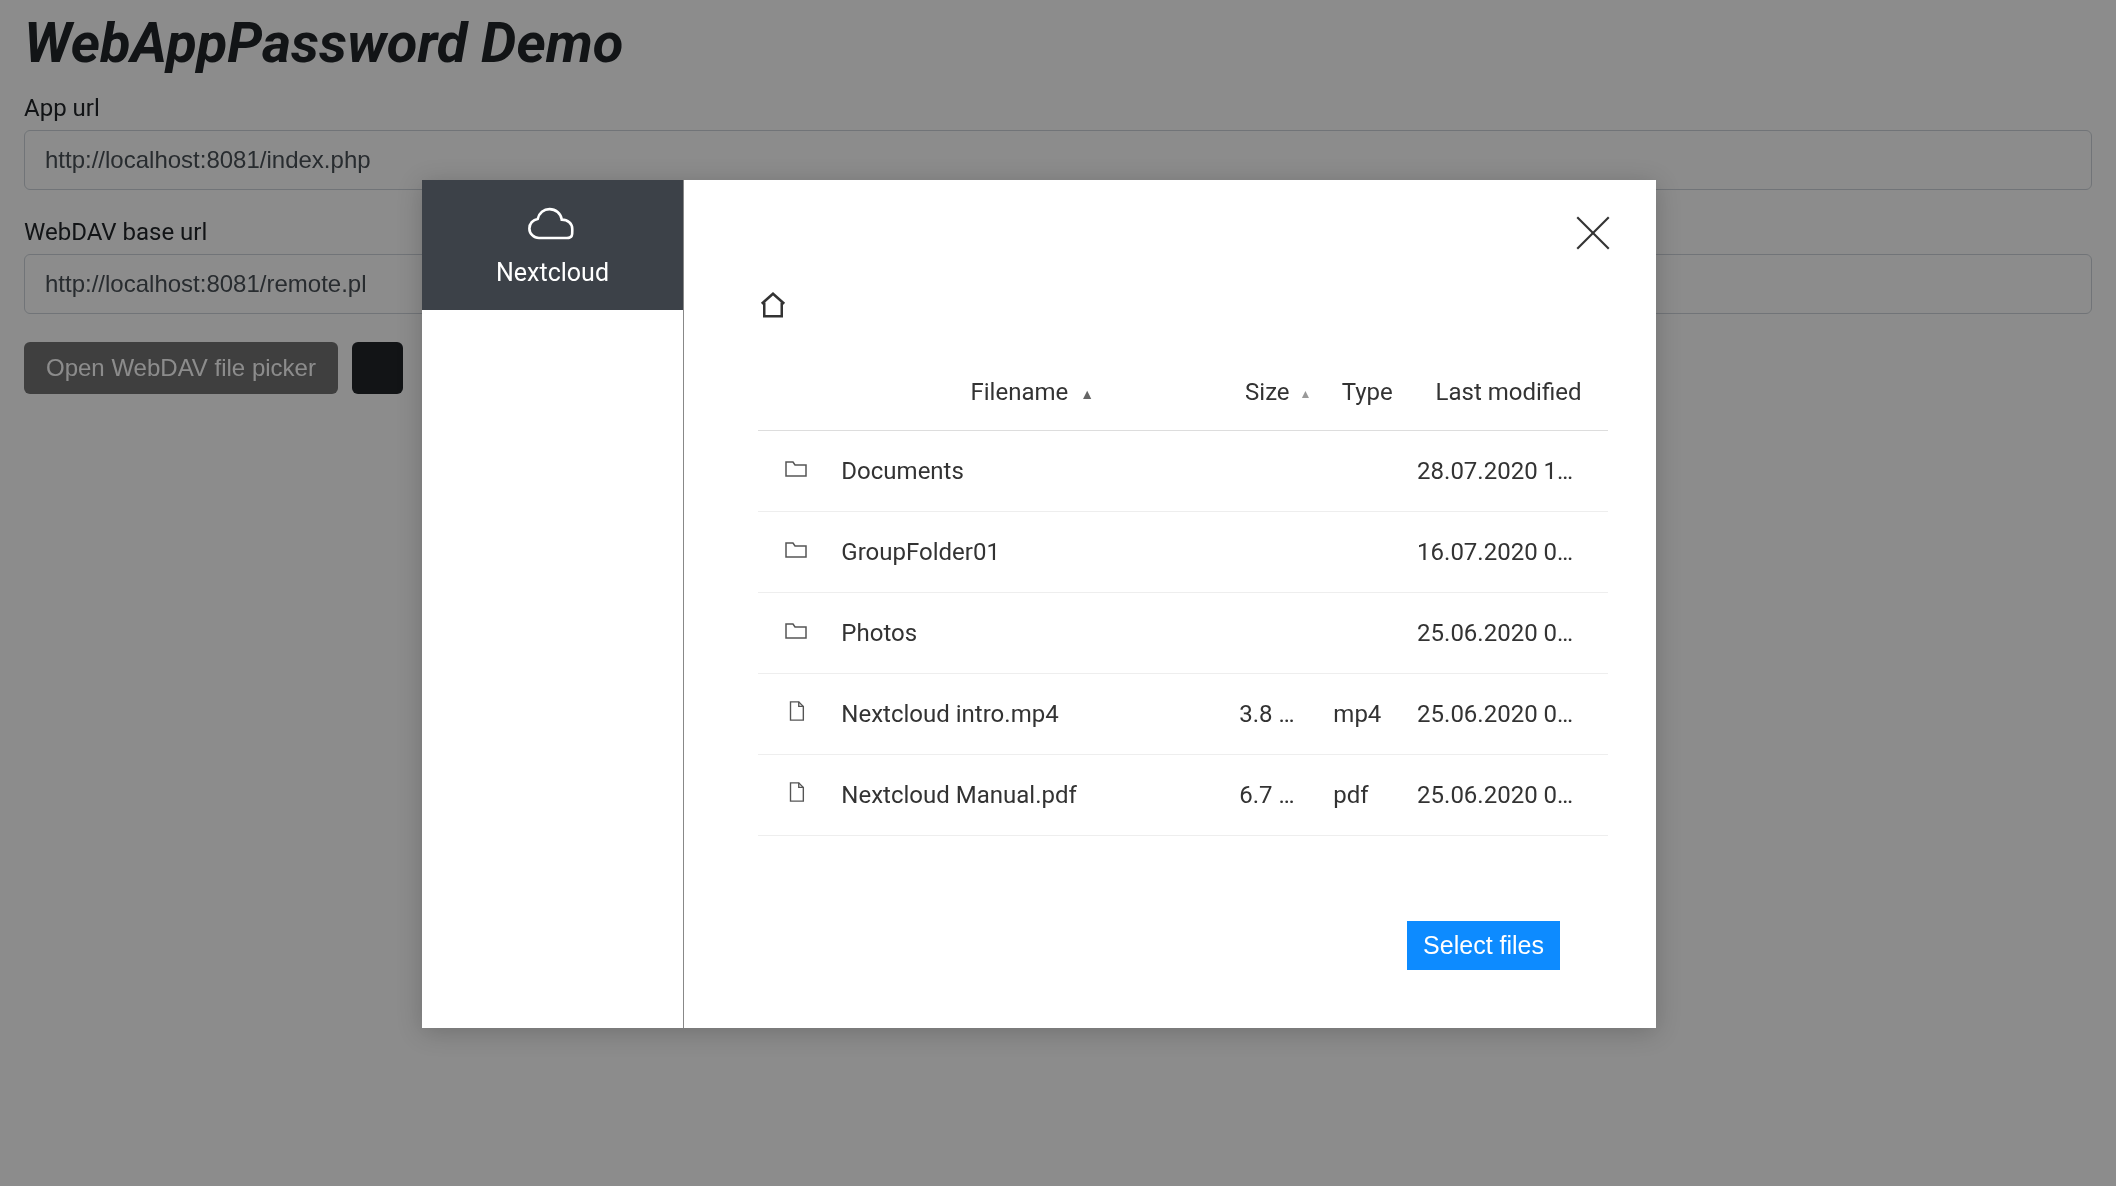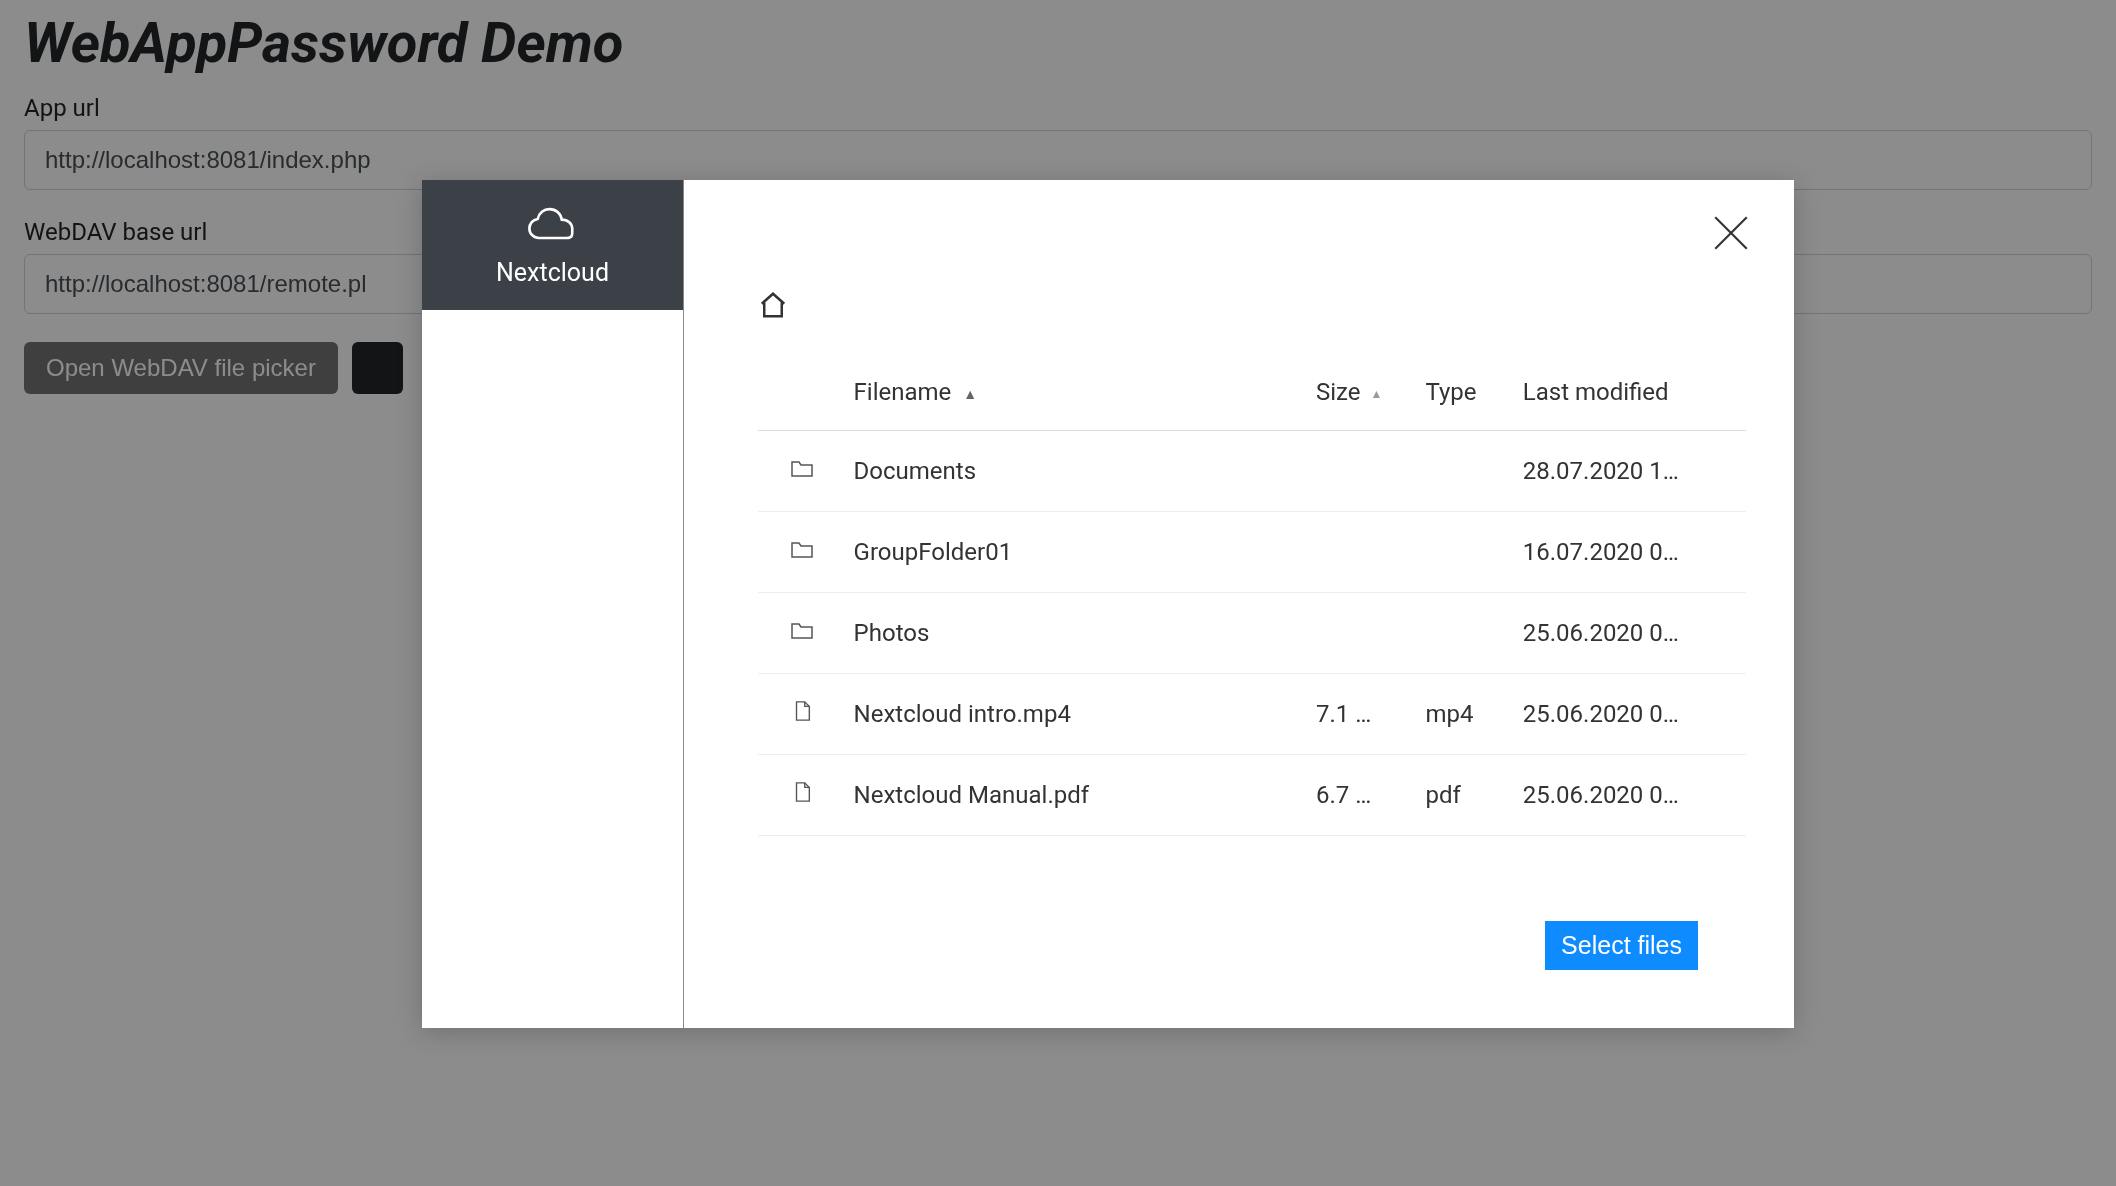--- a/index.html
+++ b/index.html
@@ -61,21 +61,21 @@
       position: absolute;
       inset: 0;
       background: rgba(0,0,0,0.45);
       width: 2116px;
       height: 1186px;
     }
     .modal {
       position: absolute;
       top: 180px;
       left: 422px;
-      width: 1372px;
+      width: 1234px;
       height: 848px;
       background: #fff;
       display: flex;
       box-shadow: 0 4px 24px rgba(0,0,0,0.2);
     }
     .modal-sidebar {
       width: 262px;
       border-right: 1px solid #888;
       background: #fff;
     }
@@ -122,21 +122,21 @@
     .file-table-wrap::-webkit-scrollbar { width: 20px; }
     .file-table-wrap::-webkit-scrollbar-track { background: #f0f0f0; }
     .file-table-wrap::-webkit-scrollbar-thumb { background: #bcbcbc; }
     .file-table-wrap::-webkit-scrollbar-button { background: #e6e6e6; height: 20px; }
     table.file-table {
       width: 100%;
       border-collapse: collapse;
       table-layout: fixed;
     }
     .file-table th {
-      text-align: left;
+      text-align: center;
       font-weight: 400;
       font-size: 24px;
       color: #333;
       padding: 18px 8px 24px 8px;
       border-bottom: 1px solid #ddd;
       white-space: nowrap;
       overflow: hidden;
       text-overflow: ellipsis;
     }
     .file-table td {
@@ -269,21 +269,21 @@
                 <td class="col-size"></td>
                 <td class="col-type"></td>
                 <td class="col-mod">25.06.2020 0…</td>
               </tr>
               <tr>
                 <td class="col-icon"><span><svg class="row-icon-svg" viewBox="0 0 20 24">
                       <path d="M4 2h9l5 5v15H4z"></path>
                       <path d="M13 2v5h5"></path>
                     </svg></span></td>
                 <td class="col-name">Nextcloud intro.mp4</td>
-                <td class="col-size">7.1 …</td>
+                <td class="col-size">3.8 …</td>
                 <td class="col-type">mp4</td>
                 <td class="col-mod">25.06.2020 0…</td>
               </tr>
               <tr>
                 <td class="col-icon"><span><svg class="row-icon-svg" viewBox="0 0 20 24">
                       <path d="M4 2h9l5 5v15H4z"></path>
                       <path d="M13 2v5h5"></path>
                     </svg></span></td>
                 <td class="col-name">Nextcloud Manual.pdf</td>
                 <td class="col-size">6.7 …</td>

